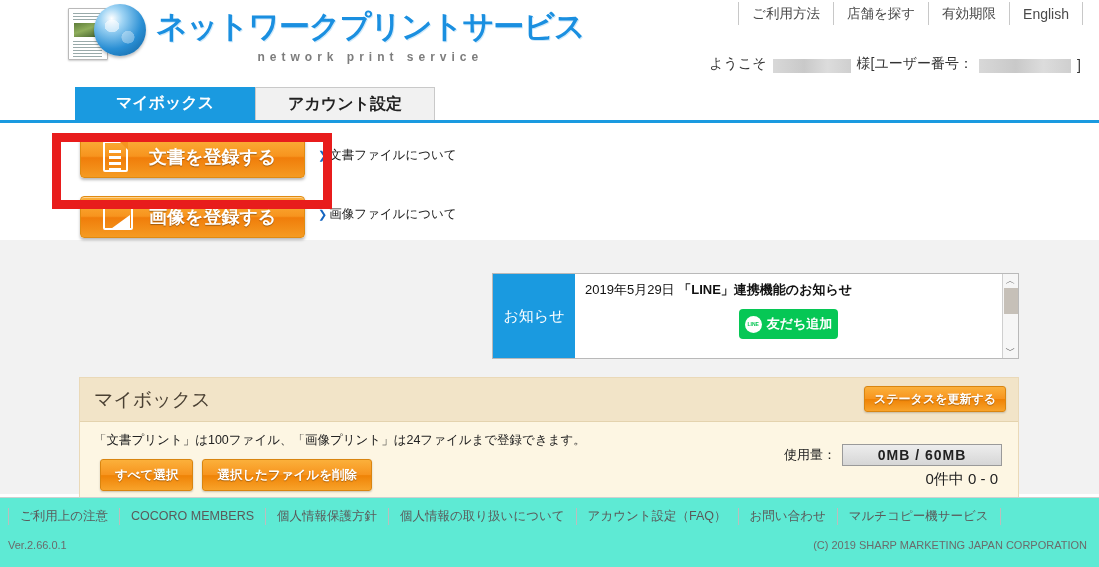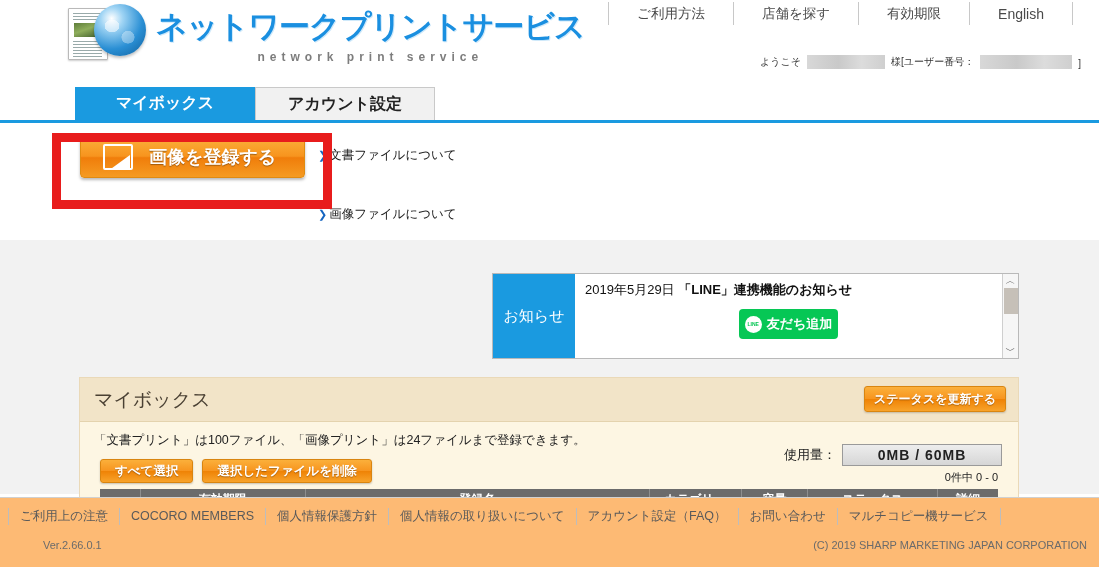--- a/index.html
+++ b/index.html
@@ -43,27 +43,27 @@
   .logo-title {
     font-size:31px; font-weight:bold; color:#1a8fe0; letter-spacing:-1px;
     text-shadow:1px 1px 0 #cfe9fa;
     white-space:nowrap;
   }
   .logo-sub {
     font-size:12px; letter-spacing:5px; color:#7d7d7d; font-weight:bold;
     text-align:center; margin-top:2px;
   }
 
-  .topnav { position:absolute; right:26px; top:2px; display:flex; align-items:flex-start;
-            font-size:13.5px; color:#4a4a4a;gap:15px; }
+  .topnav { position:absolute; right:16px; top:2px; display:flex; align-items:flex-start;
+            font-size:13.5px; color:#4a4a4a; }
   .topnav .sep { width:1px; height:23px; background:#c8c8c8; }
   .topnav a { padding:0 13px; line-height:24px; color:#4a4a4a; text-decoration:none; white-space:nowrap; }
   .topnav a.en { font-size:14px; }
 
-  .welcome { position:absolute; right:18px; top:55px; font-size:10px; color:#333;
+  .welcome { position:absolute; right:18px; top:55px; font-size:14px; color:#333;
              display:flex; align-items:flex-end; white-space:nowrap; }
   .redact { display:inline-block; height:14px; margin:0 6px;
             background:linear-gradient(90deg,#d8d8d8,#c9c9c9 40%,#dcdcdc 70%,#cfcfcf); }
   .redact.nm { width:78px; }
   .redact.id { width:92px; }
 
   
   .tabbar { position:relative; height:33px; border-bottom:3px solid #1a9ae0; background:#fff; }
   .tabs { position:absolute; left:75px; bottom:0; display:flex; }
   .tab {
@@ -137,52 +137,52 @@
   .refresh-btn {
     position:absolute; right:12px; top:8px; height:26px; padding:0 9px;
     background:linear-gradient(180deg,#fbb03b,#f7941e 50%,#ef8306 52%,#f8a32a);
     border:1px solid #d98510; border-radius:3px; color:#fff; font-size:12px; font-weight:bold;
     display:flex; align-items:center; cursor:pointer; box-shadow:0 1px 2px rgba(0,0,0,.2);
     text-shadow:0 1px 1px rgba(0,0,0,.3);
   }
   .mybox-note { font-size:12.5px; color:#222; margin:10px 0 0 14px; }
 
   .obtn {
-    height:24px; padding:0 14px; border-radius:3px; color:#fff; font-size:12.5px; font-weight:bold;
+    height:32px; padding:0 14px; border-radius:3px; color:#fff; font-size:12.5px; font-weight:bold;
     background:linear-gradient(180deg,#fbb03b,#f7941e 50%,#ef8306 52%,#f8a32a);
     border:1px solid #d98510; display:inline-flex; align-items:center; justify-content:center;
     cursor:pointer; box-shadow:0 1px 2px rgba(0,0,0,.22); text-shadow:0 1px 1px rgba(0,0,0,.3);
   }
   .btnrow { margin:10px 0 0 20px; display:flex; gap:9px; }
 
   .usage { position:absolute; right:16px; top:66px; text-align:right; }
   .usage-line { display:flex; align-items:center; justify-content:flex-start; }
   .usage-lbl { font-size:13px; color:#222; margin-right:6px; }
   .usage-val {
     width:160px; height:22px; border:1px solid #9a9a9a;
     background:linear-gradient(180deg,#ededed,#d6d6d6);
     display:flex; align-items:center; justify-content:center;
     font-size:14px; font-weight:bold; color:#222; letter-spacing:1px;
   }
-  .usage-cnt { font-size:11px; color:#222; margin-top:4px; margin-right:4px; }
+  .usage-cnt { font-size:15px; color:#222; margin-top:4px; margin-right:4px; }
 
   .thead { margin:6px 20px 0; height:20px; background:#6b6b6b; display:flex;
            color:#fff; font-size:12px; font-weight:bold; }
   .thead .c { display:flex; align-items:center; justify-content:center;
               border-right:1px solid #8e8e8e; }
   .thead .c:last-child { border-right:none; }
 
   
   .footer { position:absolute; left:0; bottom:0; width:1099px; height:70px;
-            background:#fdba74; border-top:1px solid #d0d0d0; }
+            background:#5eead4; border-top:1px solid #d0d0d0; }
   .fnav { display:flex; align-items:center; padding:9px 0 0 8px; flex-wrap:nowrap; }
   .fnav .sp { width:1px; height:17px; background:#bdbdbd; }
   .fnav a { padding:0 11px; font-size:12.5px; color:#5a5a5a; text-decoration:none; white-space:nowrap; line-height:18px; }
   .fbottom { display:flex; justify-content:space-between; align-items:center;
-             padding:14px 12px 0 8px; font-size:11px; color:#6b6b6b;margin-left:35px; }
+             padding:14px 12px 0 8px; font-size:11px; color:#6b6b6b; }
 
   
   .hl { position:absolute; left:52px; top:133px; width:280px; height:76px;
         border:9px solid #e81c1c; background:transparent; z-index:40; pointer-events:none; }
 </style>
 </head>
 <body>
 
 <div class="header">
 
@@ -233,20 +233,31 @@
     <div class="tab inactive">アカウント設定</div>
   </div>
 </div>
 
 <div class="page">
 
   <div class="toppanel">
     <div class="reg-col">
       <div class="regbtn">
         <div class="ic">
+          <div class="ic-doc">
+              <i style="top:7px"></i>
+              <i style="top:13px"></i>
+              <i style="top:19px"></i>
+              <i style="top:25px"></i>
+            </div>
+        </div>
+        <div class="lbl">文書を登録する</div>
+      </div>
+      <div class="regbtn">
+        <div class="ic">
           <div class="ic-img"></div>
         </div>
         <div class="lbl">画像を登録する</div>
       </div>
     </div>
 
     <div class="links-col">
       <a href="#" class="flink">
         <span class="arw">❯</span>
         <span>文書ファイルについて</span>

